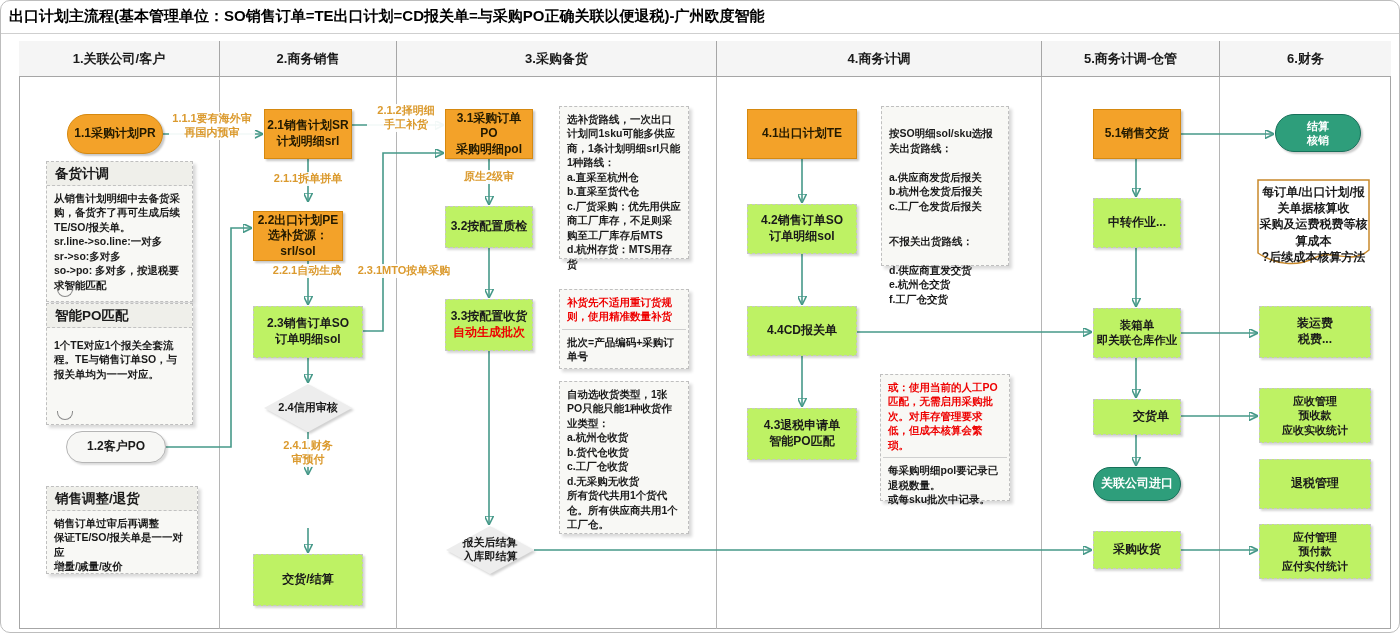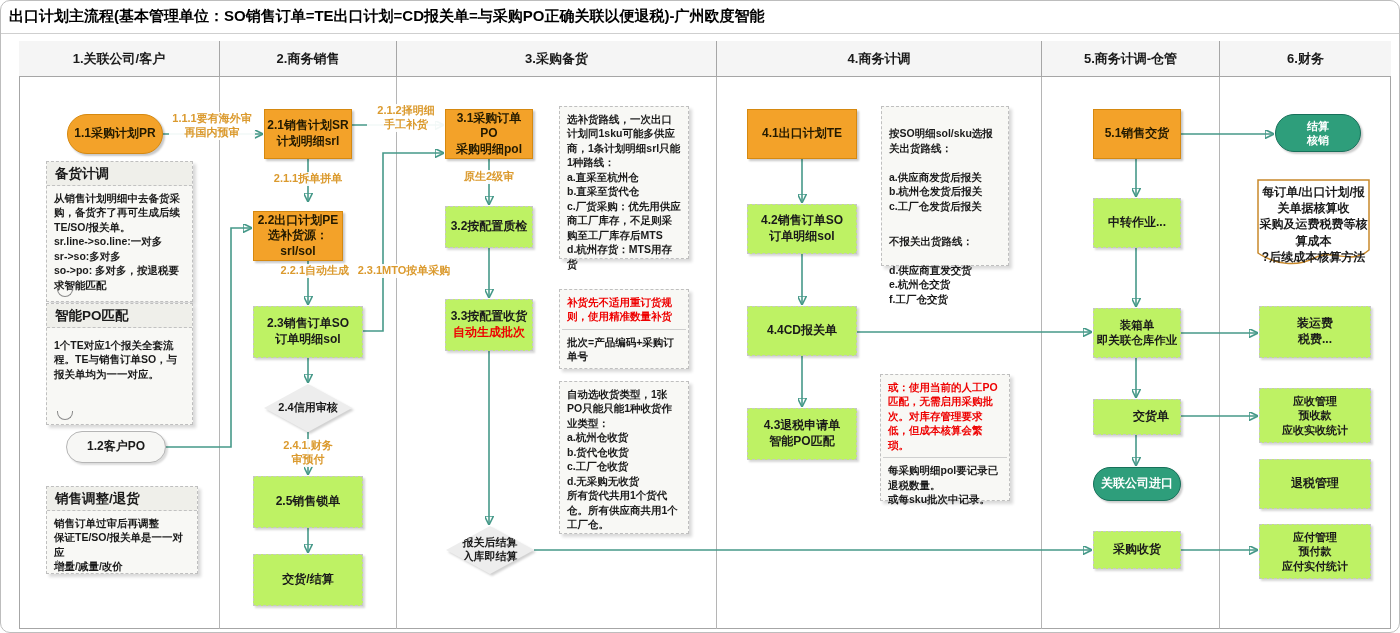--- a/index.html
+++ b/index.html
@@ -133,21 +133,20 @@
 
   <div class="box orange" style="left:263px;top:108px;width:88px;height:50px;">2.1销售计划SR
 计划明细srl</div>
   <div class="box orange" style="left:252px;top:210px;width:90px;height:50px;">2.2出口计划PE
 选补货源：srl/sol</div>
   <div class="box grey" style="left:252px;top:305px;width:110px;height:52px;">2.3销售订单SO
 订单明细sol</div>
   <div class="dwrap" style="left:263px;top:383px;width:88px;height:48px;">
     <div class="diamond">2.4信用审核</div>
   </div>
-  <div class="box grey" style="left:252px;top:475px;width:110px;height:52px;">2.5销售锁单</div>
   <div class="box grey" style="left:252px;top:553px;width:110px;height:52px;">交货/结算</div>
 
   <div class="box orange" style="left:444px;top:108px;width:88px;height:50px;">3.1采购订单PO
 采购明细pol</div>
   <div class="box grey" style="left:444px;top:205px;width:88px;height:42px;">3.2按配置质检</div>
   <div class="box grey" style="left:444px;top:298px;width:88px;height:52px;flex-direction:column;">
     <span>3.3按配置收货</span>
     <span class="redline">自动生成批次</span>
   </div>
   <div class="dwrap" style="left:445px;top:525px;width:88px;height:48px;">
@@ -228,19 +227,19 @@
   <div class="box grey" style="left:1258px;top:523px;width:112px;height:55px;font-size:11px;">应付管理
 预付款
 应付实付统计</div>
   <div class="box grey" style="left:1258px;top:458px;width:112px;height:50px;">退税管理</div>
 
   <div class="elabel" style="left:168px;top:111px;width:86px;">1.1.1要有海外审
 再国内预审</div>
   <div class="elabel" style="left:366px;top:103px;width:78px;">2.1.2择明细
 手工补货</div>
   <div class="elabel" style="left:266px;top:171px;width:82px;">2.1.1拆单拼单</div>
-  <div class="elabel" style="left:264px;top:263px;width:84px;text-align:right;">2.2.1自动生成</div>
+  <div class="elabel" style="left:264px;top:263px;width:84px;">2.2.1自动生成</div>
   <div class="elabel" style="left:350px;top:263px;width:106px;">2.3.1MTO按单采购</div>
   <div class="elabel" style="left:277px;top:438px;width:60px;">2.4.1.财务
 审预付</div>
   <div class="elabel" style="left:455px;top:169px;width:66px;">原生2级审</div>
 
 </div>
 
 </body></html>

